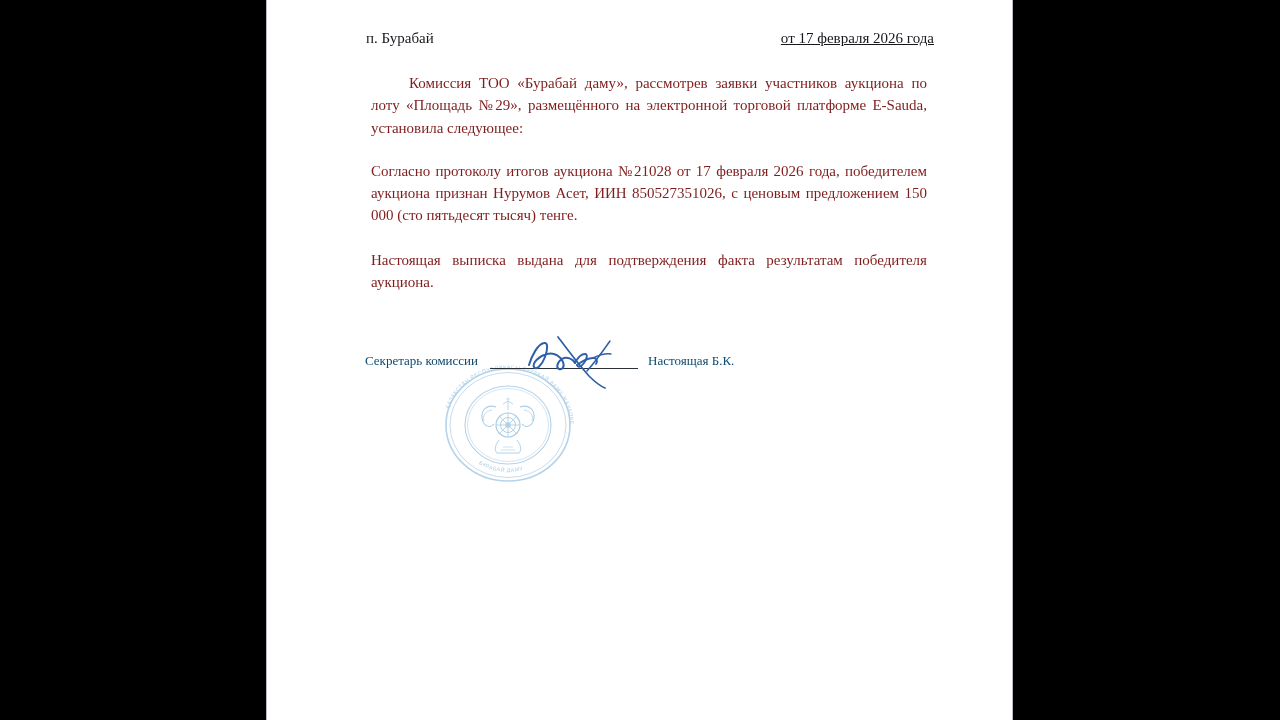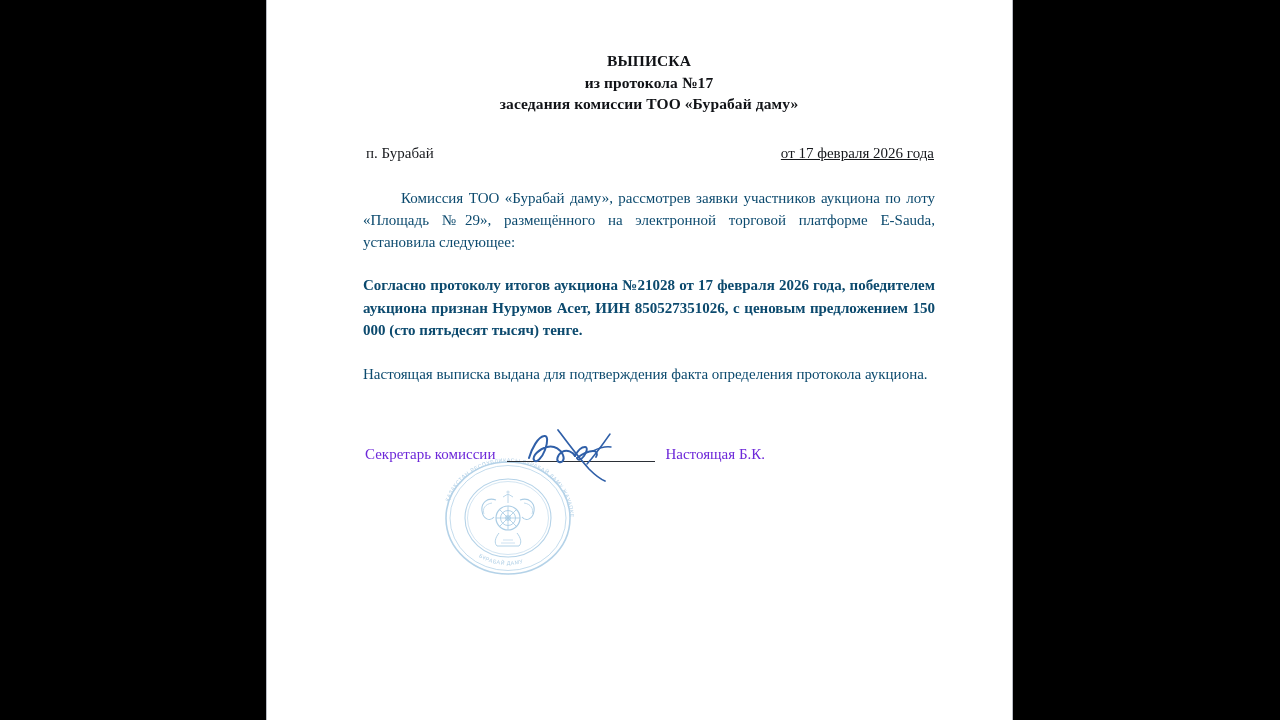--- a/index.html
+++ b/index.html
@@ -56,40 +56,40 @@
     margin-top: 30px;
     font-size: 15px;
     color: #16181c;
   }
   .meta-place { padding-left: 3px; }
   .meta-date { padding-right: 1px; text-decoration: underline; }
 
   .para {
     font-size: 15px;
     line-height: 22.3px;
-    color: #0c4a6e;
+    color: #7f1d1d;
     text-align: justify;
     text-justify: inter-word;
-    margin: 0;
+    margin: 8px;
   }
   .p1 { margin-top: 25px; text-indent: 38px; }
   .p2 { margin-top: 20px; }
-  .p3 { margin-top: 21px; font-weight: bold; }
+  .p3 { margin-top: 21px; }
   .p4 { margin-top: 22px; }
 
   .sign-block {
     position: relative;
     margin-top: 60px;
     height: 40px;
   }
   .sign-row {
     display: flex;
-    align-items: center;
-    font-size: 15px;
-    color: #6d28d9;
+    align-items: flex-end;
+    font-size: 13px;
+    color: #0c4a6e;
     position: relative;
     z-index: 3;
   }
   .sign-role { padding-left: 2px; }
   .sign-rule {
     width: 148px;
     border-bottom: 1.3px solid #2b2f36;
     margin: 0 10px 0 12px;
     height: 14px;
   }
@@ -118,34 +118,29 @@
   }
 </style>
 </head>
 <body>
 
 <div id="screen">
 
   <div id="page">
     <div id="doc">
 
-      <div class="title-block">
-        <div class="title-line">ВЫПИСКА</div>
-        <div class="title-line">из протокола №17</div>
-        <div class="title-line">заседания комиссии ТОО «Бурабай даму»</div>
-      </div>
 
       <div class="meta-row">
         <div class="meta-place">п. Бурабай</div>
         <div class="meta-date">от 17 февраля 2026 года</div>
       </div>
 
       <p class="para p1">Комиссия ТОО «Бурабай даму», рассмотрев заявки участников аукциона по лоту «Площадь №29», размещённого на электронной торговой платформе E-Sauda, установила следующее:</p>
       <p class="para p3">Согласно протоколу итогов аукциона №21028 от 17 февраля 2026 года, победителем аукциона признан Нурумов Асет, ИИН 850527351026, с ценовым предложением 150 000 (сто пятьдесят тысяч) тенге.</p>
-      <p class="para p4">Настоящая выписка выдана для подтверждения факта определения протокола аукциона.</p>
+      <p class="para p4">Настоящая выписка выдана для подтверждения факта результатам победителя аукциона.</p>
 
       <div class="sign-block">
 
         <svg class="seal" viewBox="0 0 142 120" aria-hidden="true">
           <defs>
             <path id="sealArcTop" d="M 9,62 A 62,56 0 0 1 133,62"></path>
             <path id="sealArcBottom" d="M 19,62 A 52,47 0 0 0 123,62"></path>
           </defs>
           <g stroke="#a8cbe4" fill="none">
             <ellipse cx="71" cy="62" rx="62" ry="56" stroke-width="1.6"></ellipse>

